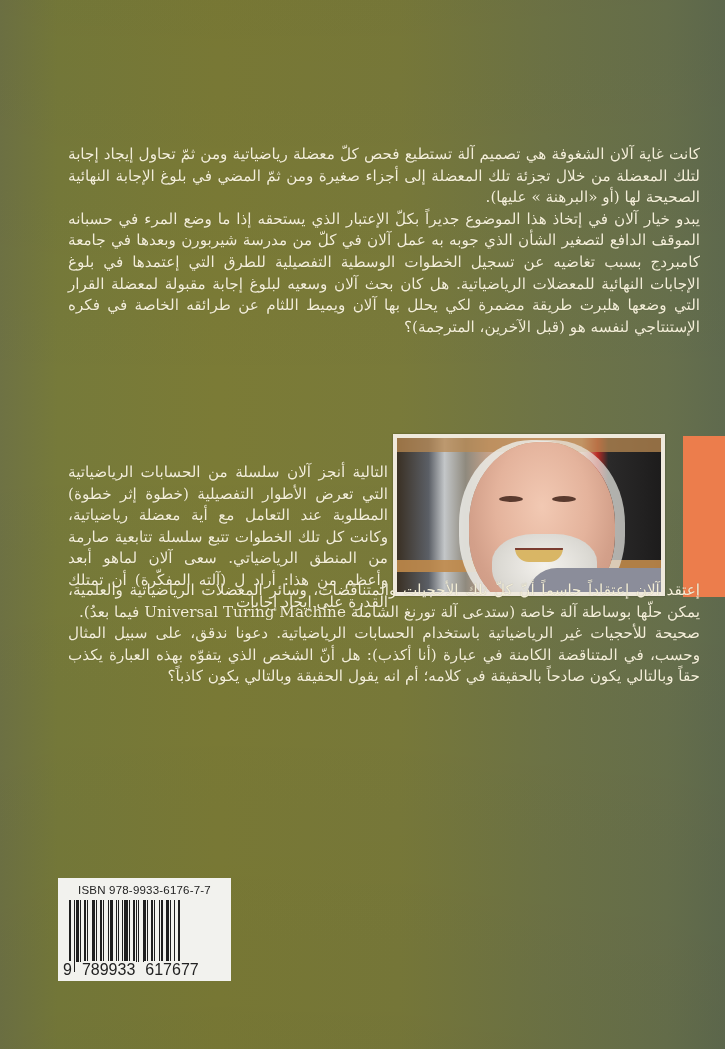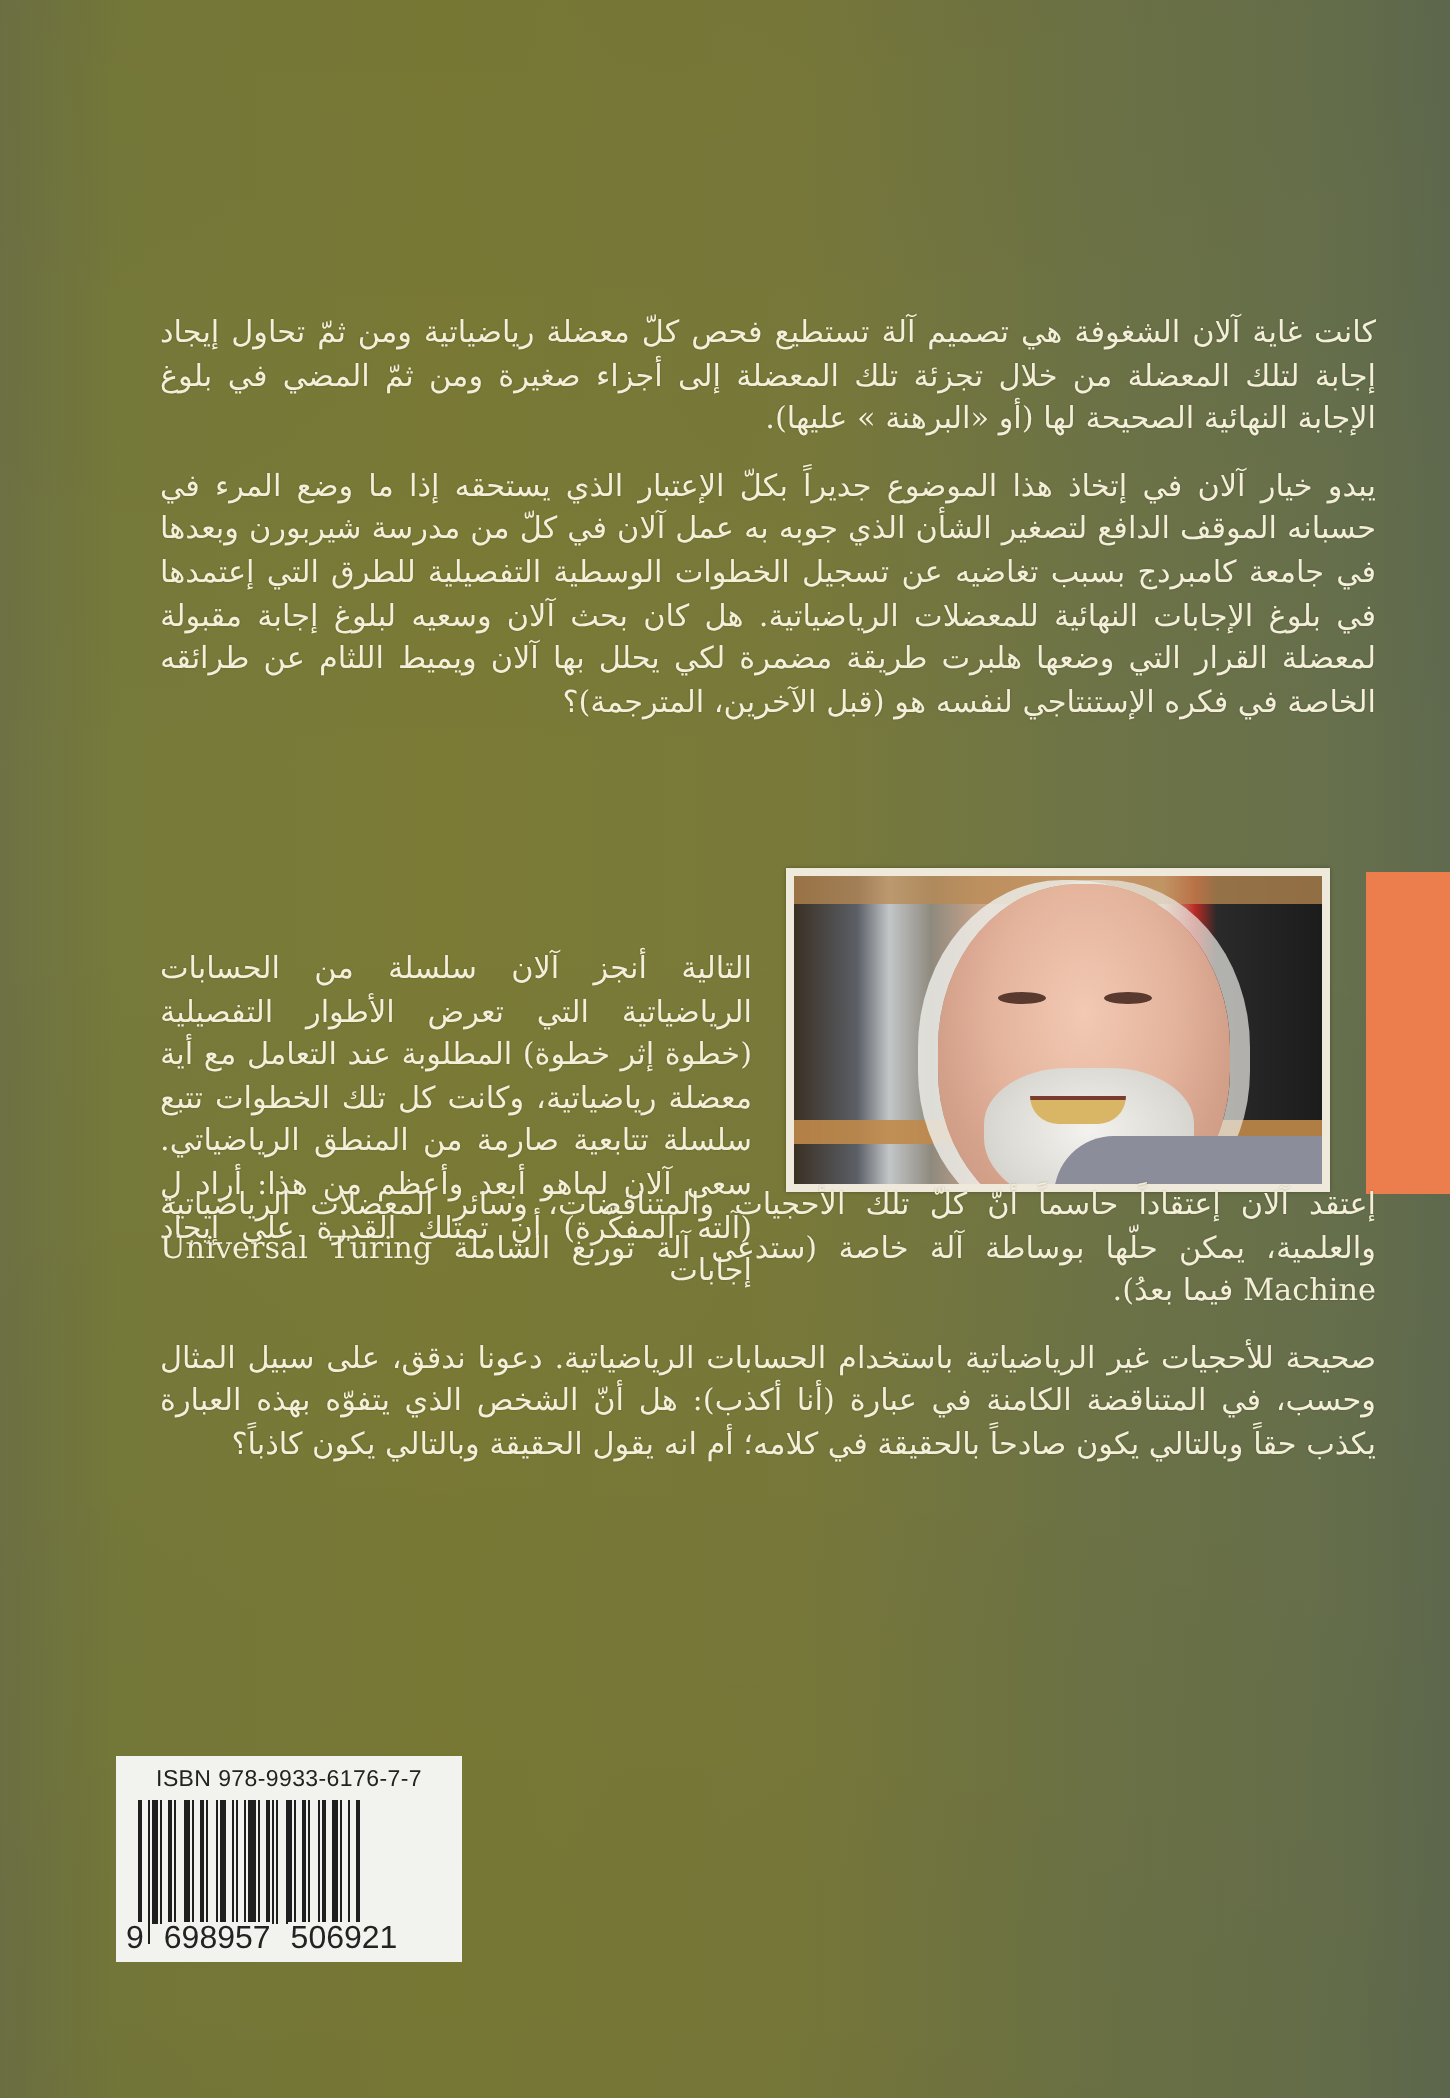--- a/index.html
+++ b/index.html
@@ -11,21 +11,21 @@
     .cover-vignette {
       position: absolute; inset: 0;
       background: linear-gradient(180deg, rgba(0,0,0,0.03) 0%, rgba(0,0,0,0) 40%, rgba(0,0,0,0.04) 100%);
       pointer-events: none;
     }
     .text-block {
       position: absolute; direction: rtl; text-align: justify;
       color: #f4efd8; font-size: 15.2px; line-height: 21.6px;
       text-shadow: 0 0 1px rgba(0,0,0,0.25);
     }
-    .text-block p { margin: 12px; }
+    .text-block p { margin: 0; }
     .block-top { left: 68px; top: 144px; width: 632px; }
     .block-wrap { left: 68px; top: 462px; width: 320px; }
     .block-bottom { left: 68px; top: 580px; width: 632px; }
     .photo-frame {
       position: absolute; left: 393px; top: 434px; width: 272px; height: 162px;
       background: #efe9dc; padding: 4px; box-sizing: border-box;
       box-shadow: 0 0 2px rgba(0,0,0,0.3);
     }
     .photo {
       width: 100%; height: 100%; position: relative; overflow: hidden;
@@ -152,16 +152,16 @@
       <span class="gap" style="width:1px"></span>
     <span style="width:3px"></span>
       <span style="width:1px"></span>
       <span class="gap" style="width:1px"></span>
     <span class="long" style="width:1px"></span>
       <span class="gap" style="width:1px"></span>
       <span class="long" style="width:2px"></span>
   </div>
   <div class="barcode-digits">
     <span>9</span>
-    <span>698957</span>
-    <span>506921</span>
+    <span>789933</span>
+    <span>617677</span>
   </div>
 </div>
 
 </body></html>

